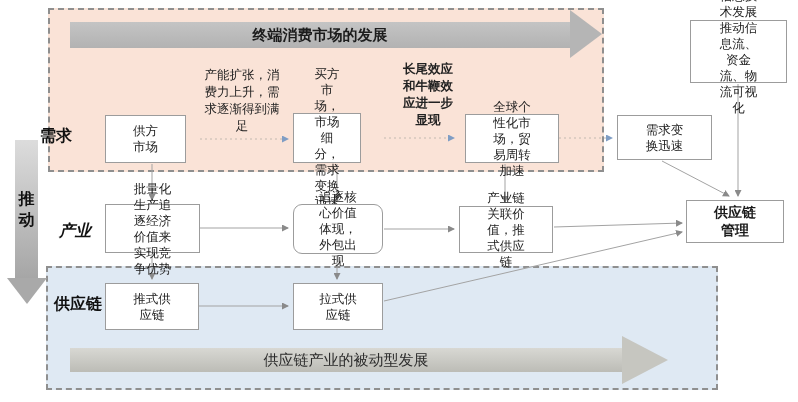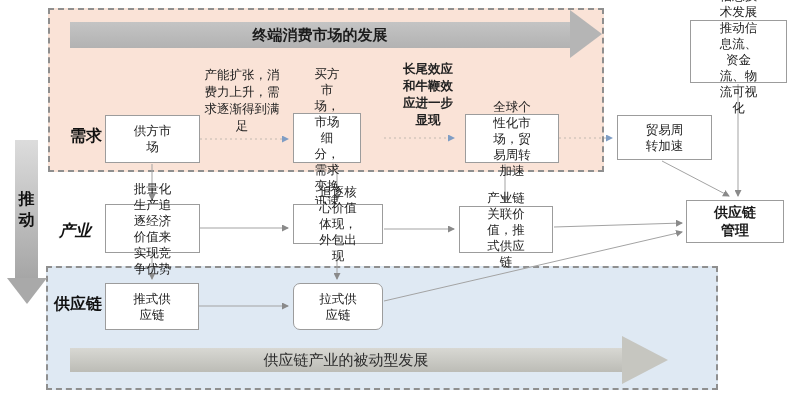--- a/index.html
+++ b/index.html
@@ -32,21 +32,21 @@
   #push-arrow-shaft{position:absolute;left:15px;top:140px;width:23px;height:138px;
     background:linear-gradient(#dcdcdc,#a6a6a6);z-index:2;}
   #push-arrow-head{position:absolute;left:7px;top:278px;width:0;height:0;z-index:2;
     border-left:20px solid transparent;border-right:20px solid transparent;
     border-top:26px solid #a9a9a9;}
   #push-label{position:absolute;left:16px;top:188px;width:21px;z-index:3;
     font-size:16px;font-weight:bold;line-height:21px;text-align:center;
     word-break:break-all;color:#111;}
 
   .row-label{position:absolute;z-index:4;font-size:16px;font-weight:bold;color:#111;}
-  #label-demand{left:70px;top:126px;}
+  #label-demand{left:40px;top:126px;}
   #label-industry{left:59px;top:221px;font-style:italic;}
   #label-supply{left:54px;top:294px;}
 
   .node{
     position:absolute;z-index:4;background:#ffffff;border:1px solid #9c9c9c;
     display:flex;align-items:center;justify-content:center;text-align:center;
     font-size:12.5px;line-height:1.28;padding:3px 24px;box-sizing:border-box;
     word-break:break-all;
   }
   .annotation{
@@ -107,25 +107,25 @@
     <line x1="152" y1="254" x2="152" y2="279" stroke="#a3a3a3" stroke-width="1" marker-end="url(#ah-gray)"></line>
     <line x1="337" y1="255" x2="337" y2="279" stroke="#a3a3a3" stroke-width="1" marker-end="url(#ah-gray)"></line>
 
     <line x1="199" y1="306" x2="288" y2="306" stroke="#a3a3a3" stroke-width="1" marker-end="url(#ah-gray)"></line>
     <line x1="384" y1="301" x2="682" y2="232" stroke="#a3a3a3" stroke-width="1" marker-end="url(#ah-gray)"></line>
 
     <line x1="662" y1="161" x2="729" y2="196" stroke="#a3a3a3" stroke-width="1" marker-end="url(#ah-gray)"></line>
     <line x1="738" y1="84" x2="738" y2="196" stroke="#a3a3a3" stroke-width="1" marker-end="url(#ah-gray)"></line>
   </svg>
 
-  <div class="node" style="left:105px;top:115px;width:95px;height:48px;">供方市场</div>
+  <div class="node" style="left:105px;top:115px;width:81px;height:48px;">供方市场</div>
   <div class="node" style="left:293px;top:113px;width:68px;height:50px;">买方市场，市场细分，需求变换迅速</div>
   <div class="node" style="left:459px;top:114px;width:94px;height:49px;margin-left:6px;">全球个性化市场，贸易周转加速</div>
-  <div class="node" style="left:617px;top:115px;width:95px;height:45px;">贸易周转加速</div>
+  <div class="node" style="left:617px;top:115px;width:95px;height:45px;">需求变换迅速</div>
   <div class="node" style="left:690px;top:20px;width:97px;height:63px;">信息技术发展推动信息流、资金流、物流可视化</div>
   <div class="node" style="left:105px;top:204px;width:95px;height:49px;">批量化生产追逐经济价值来实现竞争优势</div>
-  <div class="node" style="left:293px;top:204px;width:90px;height:40px;">追逐核心价值体现，外包出现</div>
+  <div class="node" style="left:293px;top:204px;width:90px;height:50px;border-radius:9px;">追逐核心价值体现，外包出现</div>
   <div class="node" style="left:459px;top:206px;width:94px;height:47px;">产业链关联价值，推式供应链</div>
   <div class="node" style="left:105px;top:283px;width:94px;height:47px;">推式供应链</div>
-  <div class="node" style="left:293px;top:283px;width:90px;height:47px;border-radius:7px;">拉式供应链</div>
+  <div class="node" style="left:293px;top:283px;width:90px;height:47px;">拉式供应链</div>
   <div class="node" style="left:686px;top:200px;width:98px;height:43px;font-weight:bold;font-size:14px;">供应链管理</div>
 
 </div>
 
 </body></html>

